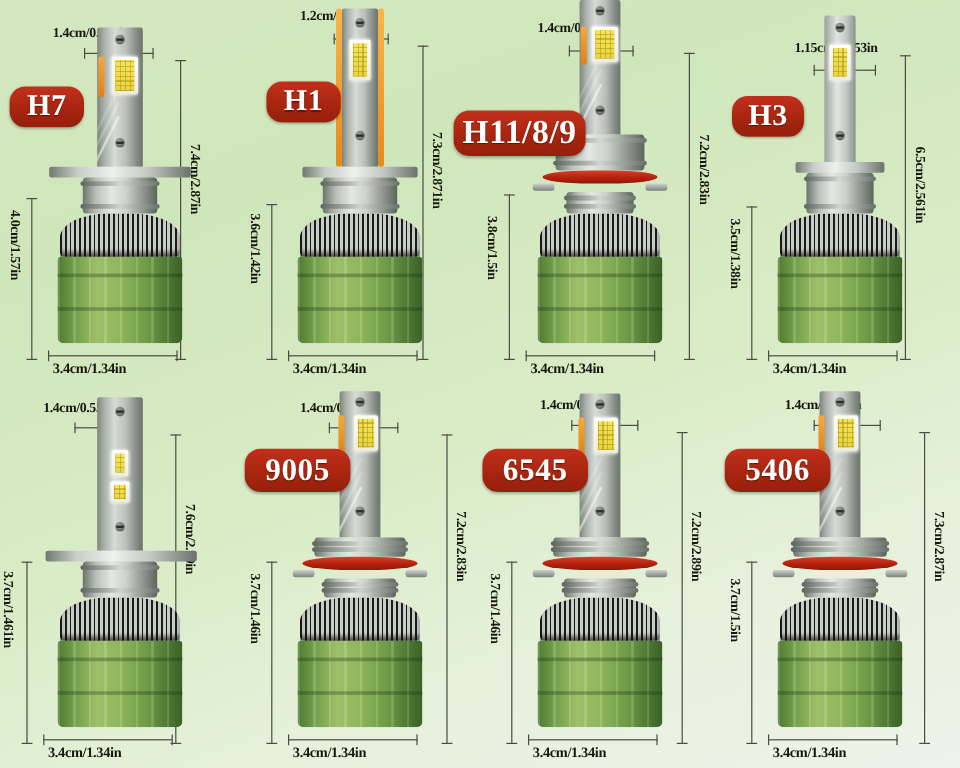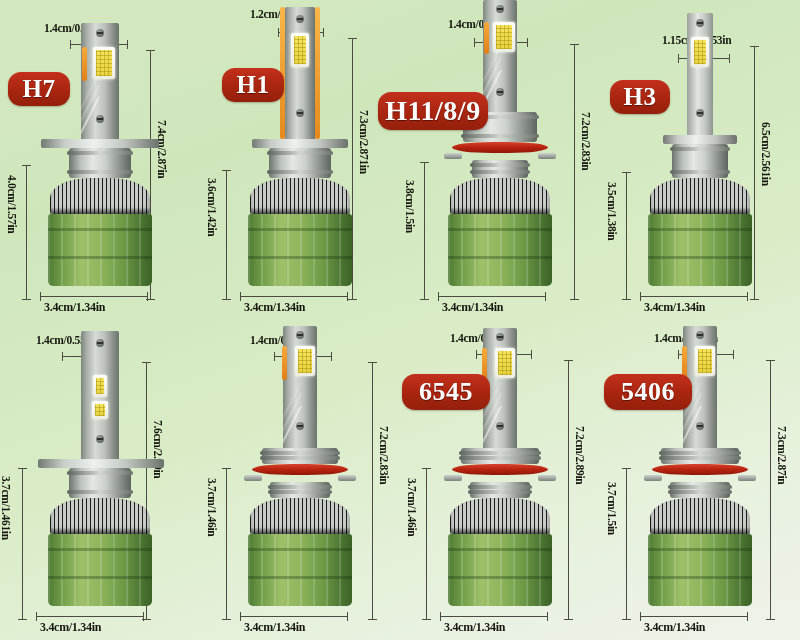--- a/index.html
+++ b/index.html
@@ -337,20 +337,21 @@
           <span class="chip"></span>
         </div>
       <div class="flange" style="width:126px;"></div>
       <div class="collar"></div>
       <div class="fins"></div>
       <div class="body"></div>
     </div>
   </div>
 
   <div class="cell" style="left:200px;top:320px;">
+    <div class="badge" style="left:4px;top:54px;width:88px;height:36px;font-size:26px;">9005</div>
 
     <div class="dimtxt dim-top" style="left:50px;top:14px;">1.4cm/0.551in</div>
     <div class="hrule" style="left:74px;top:36px;width:58px;"></div>
 
     <div class="dimtxt dim-side" style="left:178px;top:106px;">7.2cm/2.83in</div>
     <div class="vrule" style="left:172px;top:42px;height:258px;"></div>
 
     <div class="dimtxt dim-side" style="left:6px;top:158px;">3.7cm/1.46in</div>
     <div class="vrule" style="left:26px;top:148px;height:152px;"></div>
 

